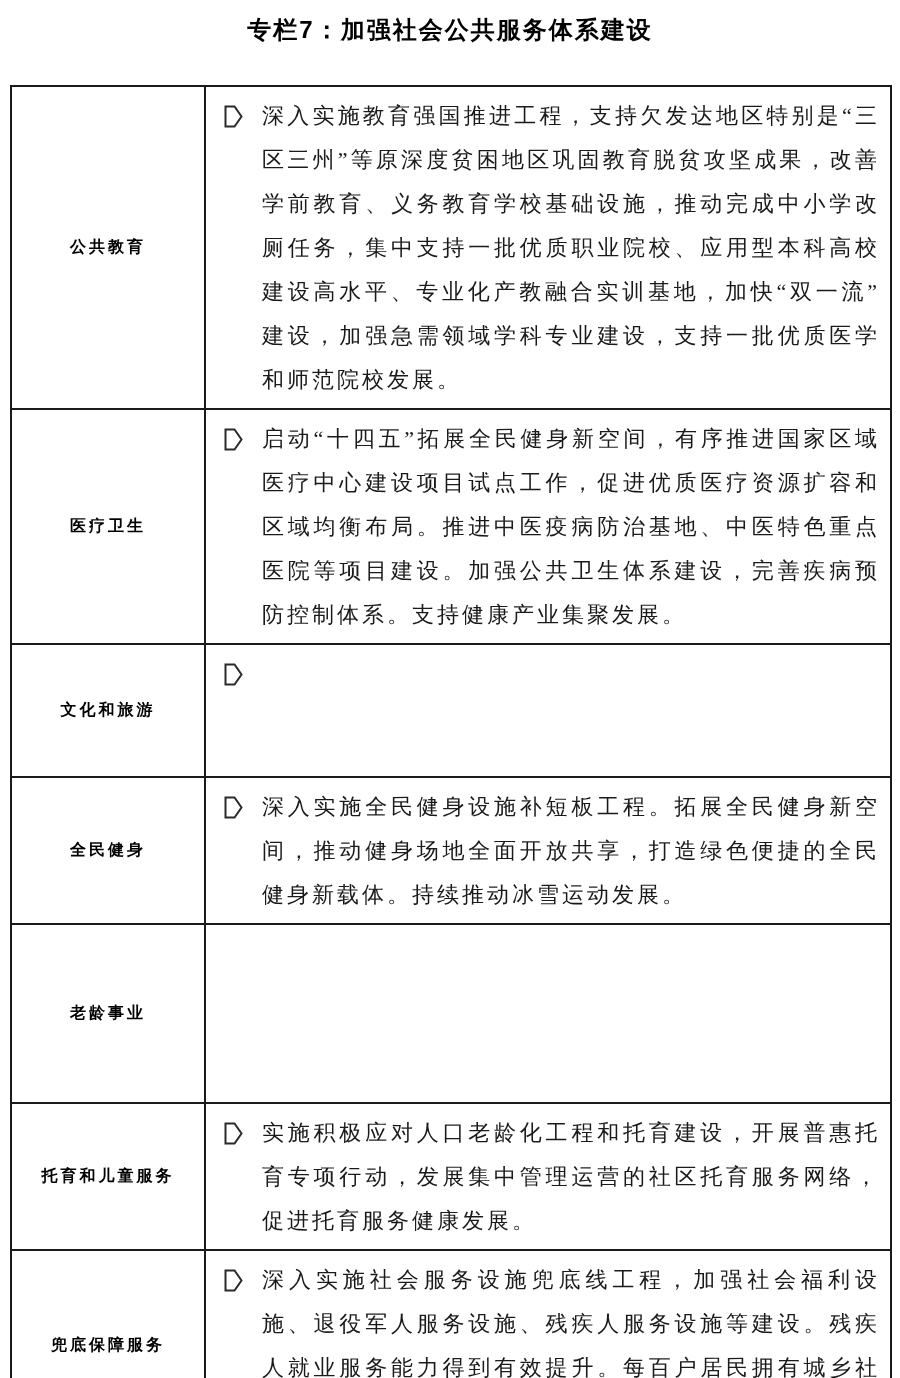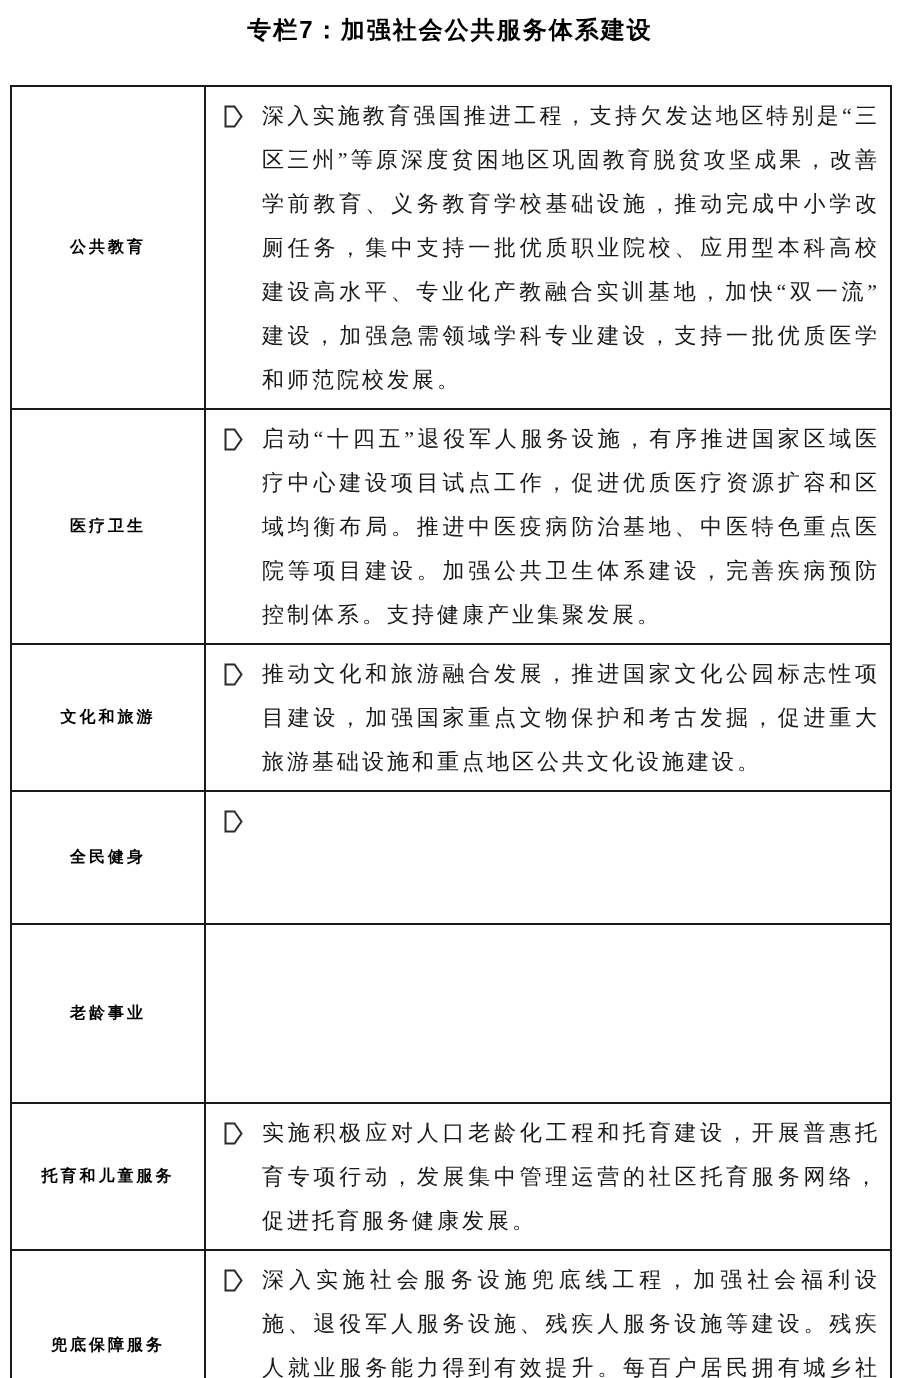--- a/index.html
+++ b/index.html
@@ -114,48 +114,48 @@
     <div class="row">
       <div class="cat-cell">
         <span class="cat-label">医疗卫生</span>
       </div>
       <div class="content-cell">
         <span class="bullet">
           <svg width="19" height="23" viewBox="0 0 19 23">
               <polygon points="1.5,1.5 10.5,1.5 17.5,11.5 10.5,21.5 1.5,21.5" fill="#ffffff" stroke="#2a2a2a" stroke-width="2"></polygon>
             </svg>
         </span>
-        <p class="content-text">启动“十四五”退役军人服务设施，有序推进国家区域医疗中心建设项目试点工作，促进优质医疗资源扩容和区域均衡布局。推进中医疫病防治基地、中医特色重点医院等项目建设。加强公共卫生体系建设，完善疾病预防控制体系。支持健康产业集聚发展。</p>
+        <p class="content-text">启动“十四五”拓展全民健身新空间，有序推进国家区域医疗中心建设项目试点工作，促进优质医疗资源扩容和区域均衡布局。推进中医疫病防治基地、中医特色重点医院等项目建设。加强公共卫生体系建设，完善疾病预防控制体系。支持健康产业集聚发展。</p>
       </div>
     </div>
 
     <div class="row">
       <div class="cat-cell">
         <span class="cat-label">文化和旅游</span>
       </div>
       <div class="content-cell">
         <span class="bullet">
           <svg width="19" height="23" viewBox="0 0 19 23">
               <polygon points="1.5,1.5 10.5,1.5 17.5,11.5 10.5,21.5 1.5,21.5" fill="#ffffff" stroke="#2a2a2a" stroke-width="2"></polygon>
             </svg>
         </span>
-        <p class="content-text">推动文化和旅游融合发展，推进国家文化公园标志性项目建设，加强国家重点文物保护和考古发掘，促进重大旅游基础设施和重点地区公共文化设施建设。</p>
       </div>
     </div>
 
     <div class="row">
       <div class="cat-cell">
         <span class="cat-label">全民健身</span>
       </div>
       <div class="content-cell">
         <span class="bullet">
           <svg width="19" height="23" viewBox="0 0 19 23">
               <polygon points="1.5,1.5 10.5,1.5 17.5,11.5 10.5,21.5 1.5,21.5" fill="#ffffff" stroke="#2a2a2a" stroke-width="2"></polygon>
             </svg>
         </span>
+        <p class="content-text">深入实施全民健身设施补短板工程。拓展全民健身新空间，推动健身场地全面开放共享，打造绿色便捷的全民健身新载体。持续推动冰雪运动发展。</p>
       </div>
     </div>
 
     <div class="row">
       <div class="cat-cell">
         <span class="cat-label">老龄事业</span>
       </div>
     </div>
 
     <div class="row">

